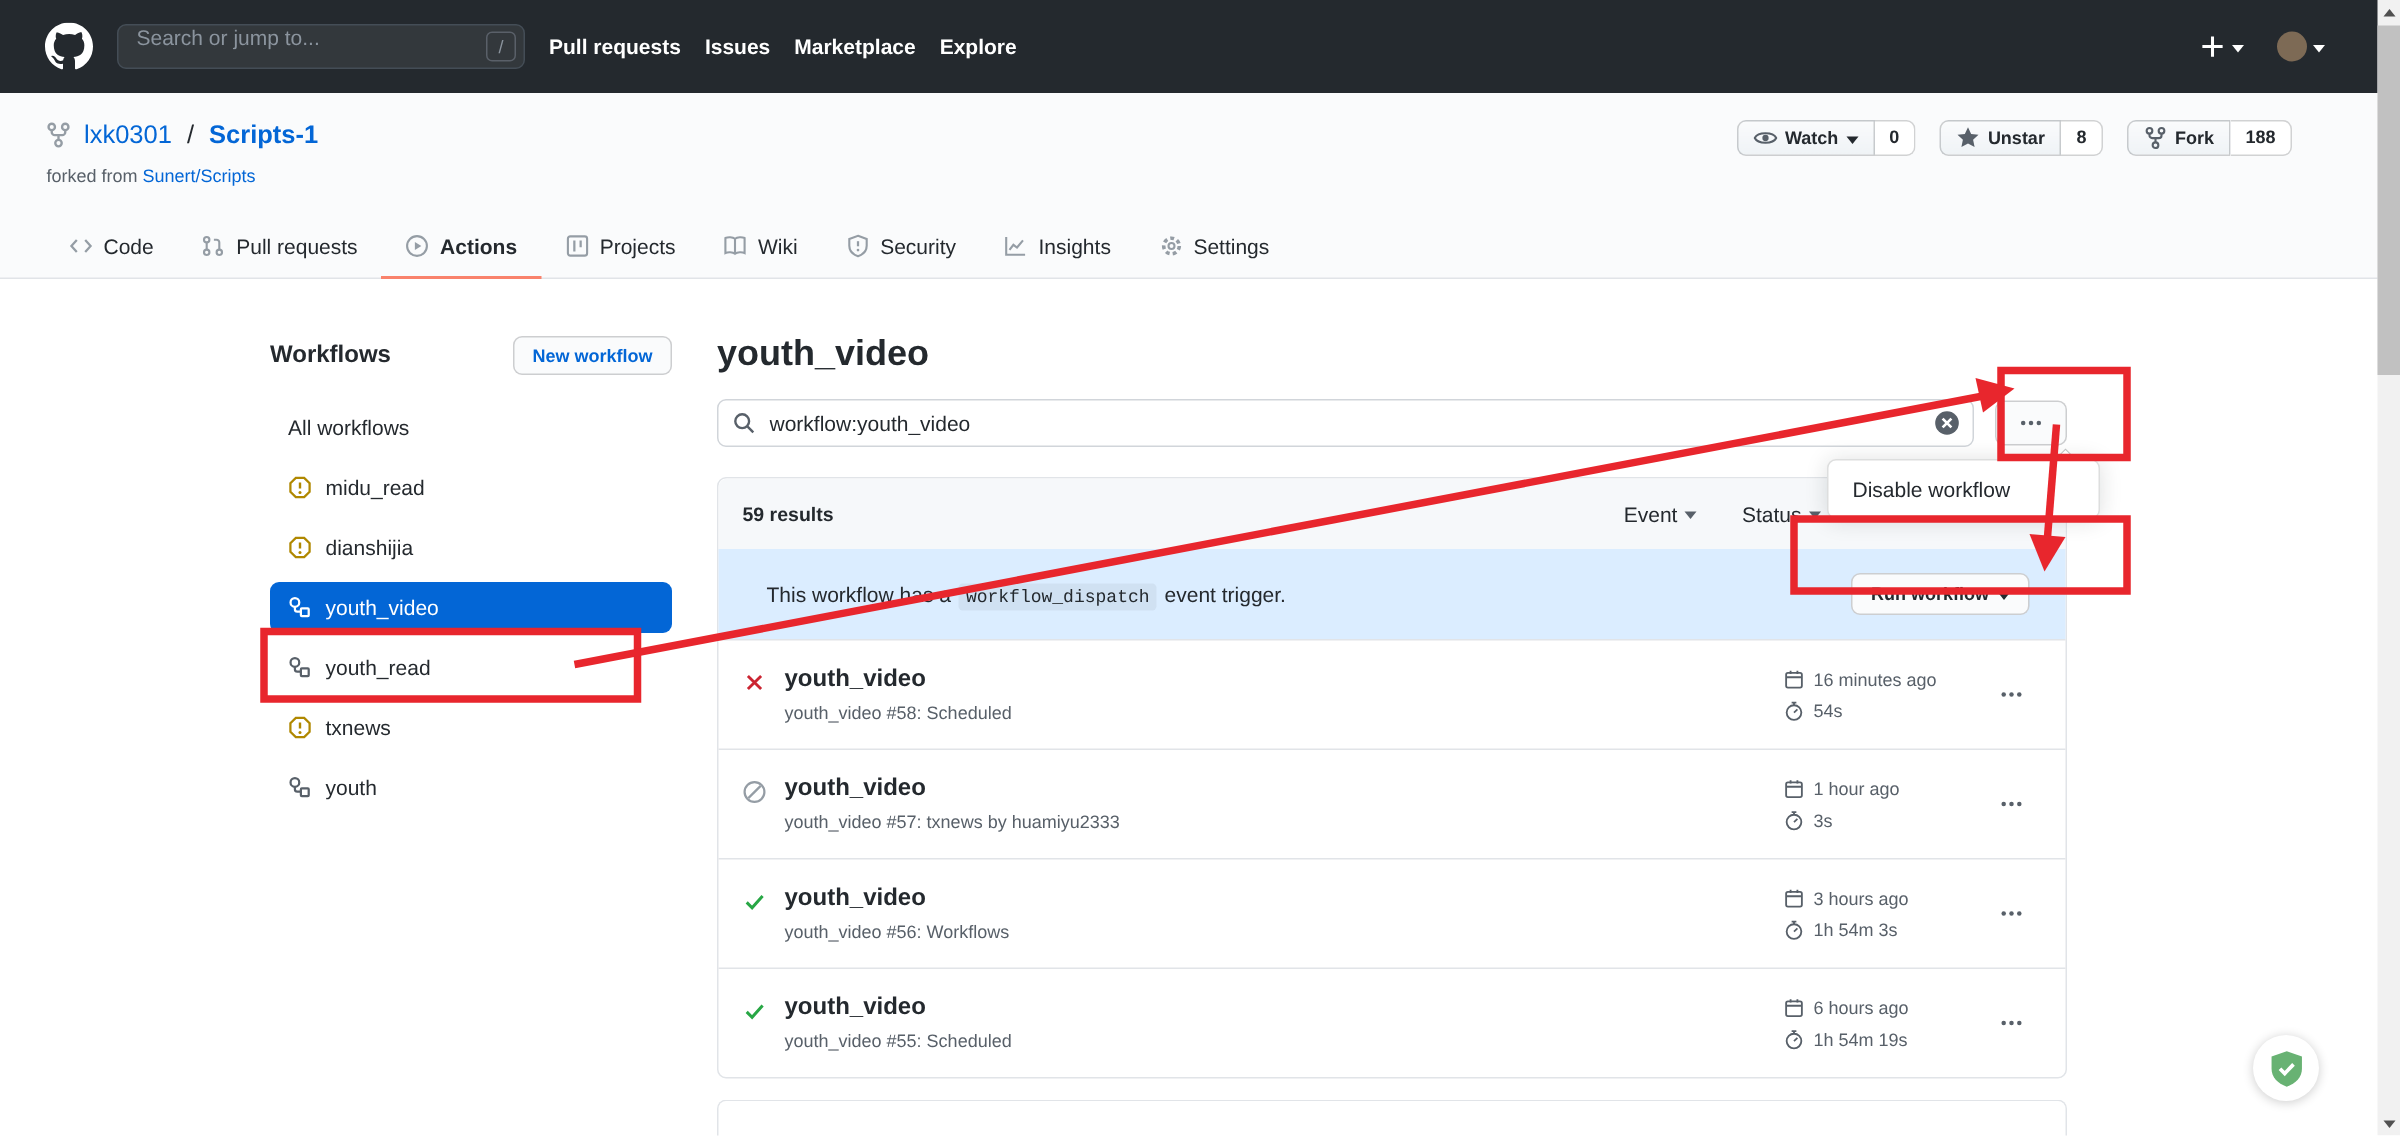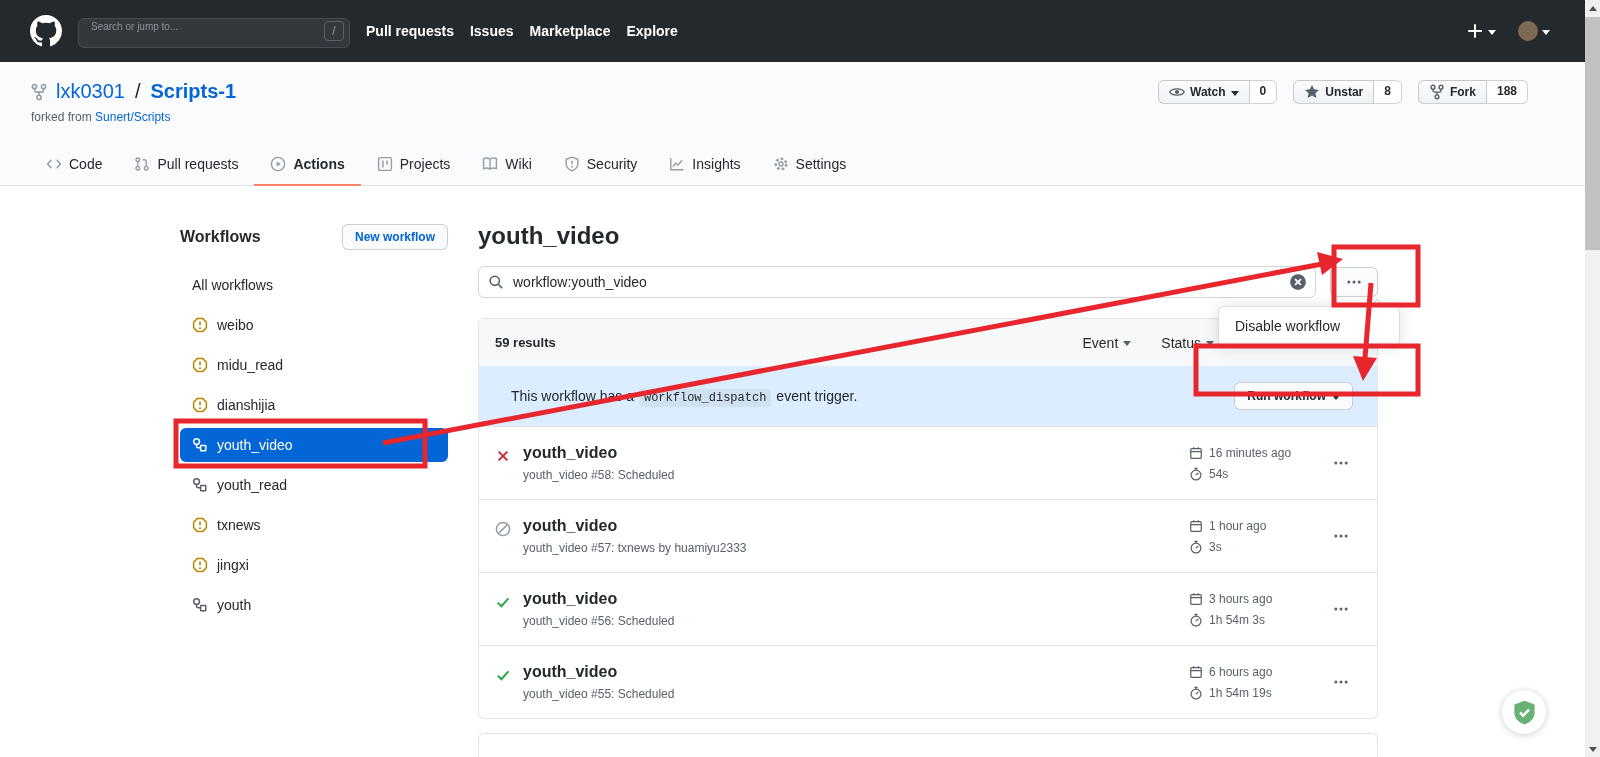--- a/index.html
+++ b/index.html
@@ -9,39 +9,39 @@
   a { text-decoration:none; color:inherit; cursor:pointer; }
   .icon { display:inline-block; vertical-align:middle; flex:none; }
 
   
   .navbar { position:absolute; left:0; top:0; width:1600px; height:62px;
     background:var(--header-bg,#24292e); display:flex; align-items:center;
     padding:0 50px 0 30px; gap:16px; z-index:10; }
   .logo { color:#fff; display:flex; align-items:center; }
   .hsearch { position:relative; width:272px; height:30px; }
   .hsearch input { width:100%; height:100%; background:rgba(255,255,255,0.07);
-    border:1px solid #444d56; border-radius:6px; color:#c9d1d9; font-size:10px;
+    border:1px solid #444d56; border-radius:6px; color:#c9d1d9; font-size:14px;
     padding:0 34px 12px 12px; outline:none; font-family:inherit; }
   .hsearch input::placeholder { color:#8b949e; }
   .slashkey { position:absolute; right:6px; top:5px; width:20px; height:20px;
     border:1px solid #5a6069; border-radius:4px; color:#8b949e; font-size:12px;
     display:flex; align-items:center; justify-content:center; }
   .hnav { display:flex; gap:16px; }
   .hnav-link { color:#fff; font-weight:700; font-size:14px; }
   .hright { margin-left:auto; display:flex; align-items:center; gap:22px; color:#fff; }
   .plus-group, .avatar-group { display:flex; align-items:center; gap:4px; cursor:pointer; }
   .avatar { width:20px; height:20px; border-radius:50%; background:#7d6a55; display:inline-block; }
   .cdown { display:inline-block; width:0; height:0; border:4px solid transparent;
     border-top:5px solid currentColor; transform:translateY(3px); }
 
   
   .repo-head { position:absolute; left:0; top:62px; width:1600px; height:124px;
     background:#fafbfc; border-bottom:1px solid #e1e4e8; z-index:5; }
   .repo-title-row { position:absolute; left:30px; top:18px; display:flex; align-items:center;
-    font-size:20px; gap:8px; }
+    font-size:17px; gap:8px; }
   .repo-title-row .icon { color:#959da5; }
   .owner,.rname { color:var(--accent,#0366d6); }
   .rname { font-weight:700; }
   .sep { color:#24292e; margin:0 2px; }
   .forked { position:absolute; left:31px; top:48px; font-size:12px; color:#586069; }
   .forked a { color:var(--accent,#0366d6); }
   .repo-actions { position:absolute; right:72px; top:18px; display:flex; gap:16px; }
   .btn-group { display:flex; font-size:12px; font-weight:700; }
   .btn-main { display:flex; align-items:center; gap:5px; padding:3px 10px;
     background:linear-gradient(#fafbfc,#eff3f6); border:1px solid rgba(27,31,35,.2);
@@ -391,26 +391,20 @@
   <ul class="side-list">
 
   <li class="side-item ic-none">
 
         <span>All workflows</span>
       </li>
       <li class="side-item ic-warning">
         <svg class="icon" width="16" height="16">
           <use href="#i-warning"></use>
         </svg>
-        <span>weibo</span>
-      </li>
-      <li class="side-item ic-warning">
-        <svg class="icon" width="16" height="16">
-          <use href="#i-warning"></use>
-        </svg>
         <span>midu_read</span>
       </li>
       <li class="side-item ic-warning">
         <svg class="icon" width="16" height="16">
           <use href="#i-warning"></use>
         </svg>
         <span>dianshijia</span>
       </li>
       <li class="side-item selected ic-workflow">
         <svg class="icon" width="16" height="16">
@@ -422,26 +416,20 @@
         <svg class="icon" width="16" height="16">
           <use href="#i-workflow"></use>
         </svg>
         <span>youth_read</span>
       </li>
       <li class="side-item ic-warning">
         <svg class="icon" width="16" height="16">
           <use href="#i-warning"></use>
         </svg>
         <span>txnews</span>
-      </li>
-      <li class="side-item ic-warning">
-        <svg class="icon" width="16" height="16">
-          <use href="#i-warning"></use>
-        </svg>
-        <span>jingxi</span>
       </li>
       <li class="side-item ic-workflow">
         <svg class="icon" width="16" height="16">
           <use href="#i-workflow"></use>
         </svg>
         <span>youth</span>
       </li>
     </ul>
 </aside>
 
@@ -541,21 +529,21 @@
               <use href="#i-kebab-h"></use>
             </svg>
           </button>
         </div>
         <div class="run-row st-success">
           <span class="run-status-wrap"><svg class="icon run-status" width="16" height="16">
               <use href="#i-check"></use>
             </svg></span>
           <div class="run-text">
             <a class="run-title">youth_video</a>
-            <div class="run-sub">youth_video #56: Scheduled</div>
+            <div class="run-sub">youth_video #56: Workflows</div>
           </div>
           <div class="run-meta">
             <span class="meta-line">
               <svg class="icon" width="14" height="14">
                 <use href="#i-calendar"></use>
               </svg>
               <span>3 hours ago</span>
             </span>
             <span class="meta-line">
               <svg class="icon" width="14" height="14">

